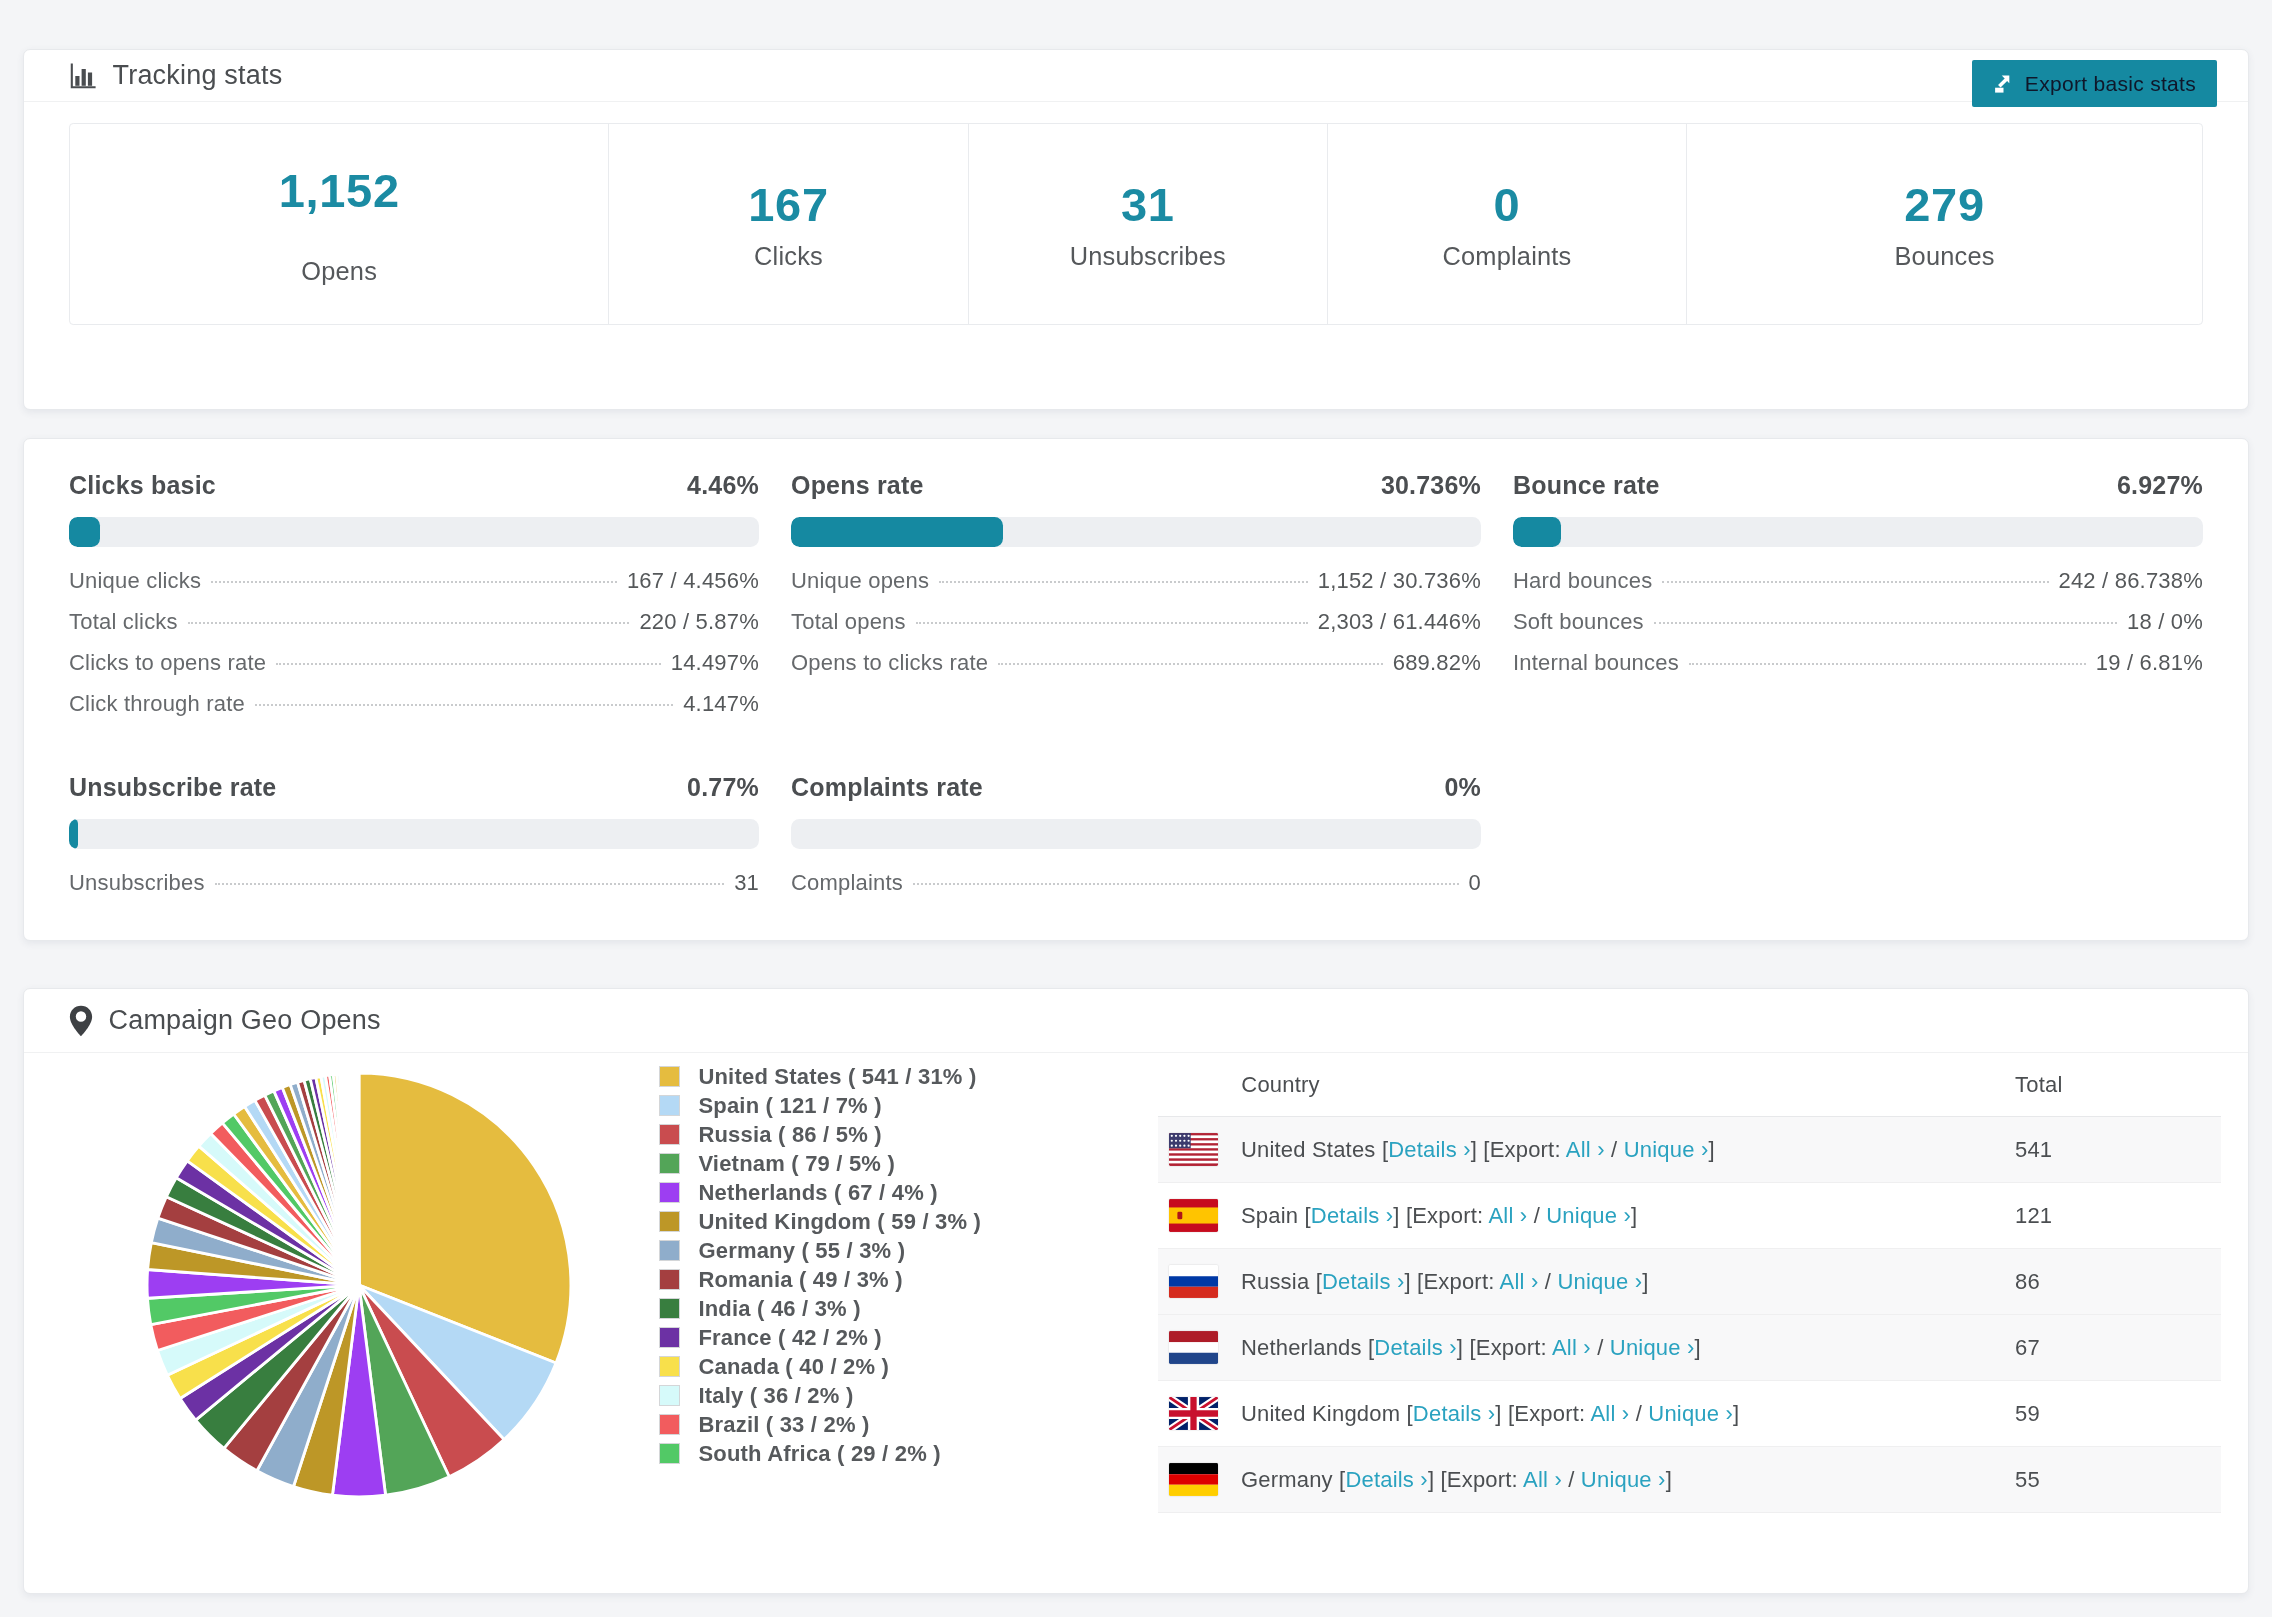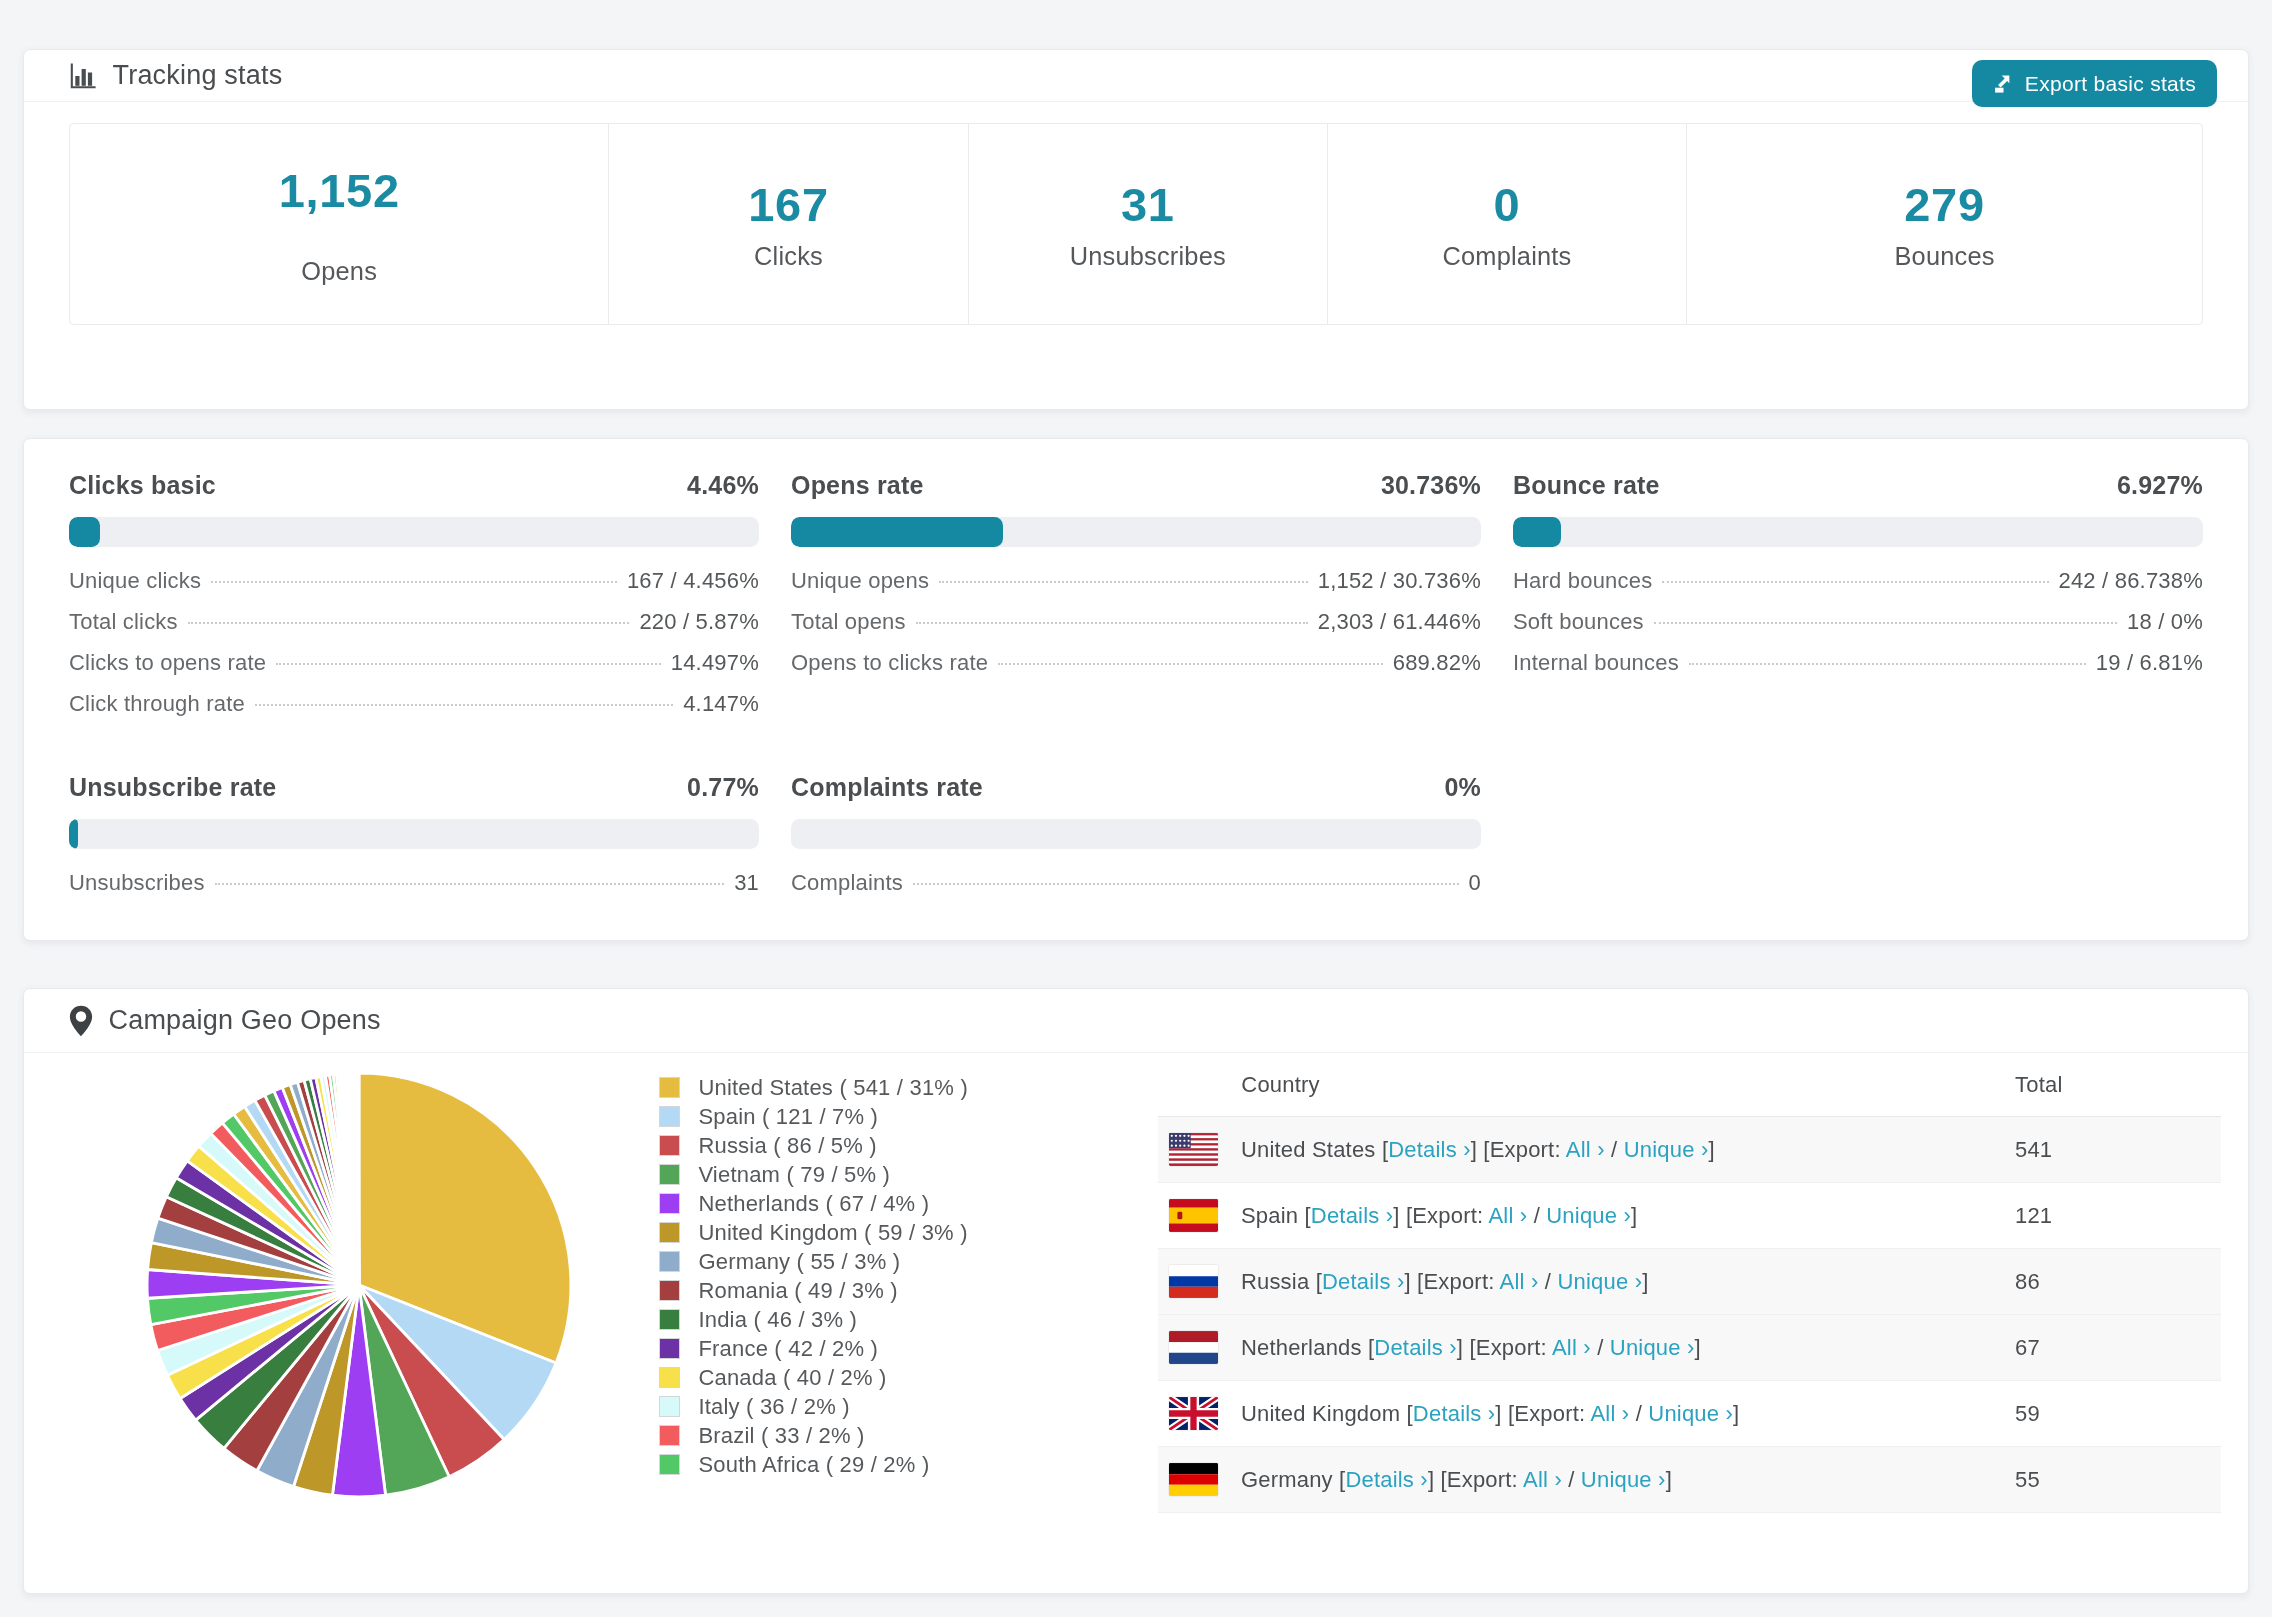--- a/index.html
+++ b/index.html
@@ -19,21 +19,21 @@
   
   #tracking-card { top:49px; height:361px; }
   .card-header {
     height:52px; padding:0 45px; display:flex; align-items:center;
     border-bottom:1.4px solid #f0f1f2; position:relative;
   }
   .card-title { font-size:27px; color:#4a4d50; font-weight:500; margin-left:15.5px; }
   .hdr-icon { display:flex; align-items:center; }
   #export-btn {
     position:absolute; right:31px; top:10px; height:47px;
-    background:#1589a1; color:#ffffff; border:none; border-radius:10px;
+    background:#1589a1; color:#0f172a; border:none; border-radius:2px;
     font-size:21px; font-family:inherit; letter-spacing:0.3px;
     padding:0 21px; display:flex; align-items:center; gap:11.3px; cursor:pointer;
   }
   #stats-row {
     margin:21px 45px 0 45px; height:202px;
     border:1.4px solid #e9ebee; border-radius:4.2px; display:flex;
   }
   .stat-cell {
     display:flex; flex-direction:column; align-items:center; justify-content:center;
     border-right:1.4px solid #e9ebee; gap:10px;
@@ -54,21 +54,21 @@
   .rate-fill { position:absolute; left:0; top:0; height:100%; background:#1589a1; border-radius:8.5px; }
   .rate-rows { margin-top:21px; }
   .rate-row { display:flex; align-items:baseline; height:41px; }
   .rate-row-label { font-size:22px; color:#66696c; white-space:nowrap; }
   .rate-dots { flex:1; border-bottom:2.1px dotted #c9cbcd; margin:0 10px; transform:translateY(-5px); }
   .rate-row-value { font-size:22px; color:#55585a; white-space:nowrap; }
   
   #geo-card { top:988px; height:606px; overflow:hidden; }
   #geo-body { position:relative; height:514px; }
   #pie-wrap { position:absolute; left:116px; top:12.7px; width:438px; height:438px; }
-  #geo-legend { position:absolute; left:635px; top:20px; }
+  #geo-legend { position:absolute; left:635px; top:9px;font-weight:bold; }
   .legend-item { display:flex; align-items:center; height:29px; }
   .legend-swatch { width:21px; height:21px; border:1.4px solid #d4d6d8; margin-right:18.4px; flex:none; }
   .legend-label { font-size:22px; color:#56595c; }
   #geo-table { position:absolute; left:1134px; top:0; width:1063px; }
   .t-row { display:flex; align-items:center; height:66px; border-bottom:1.4px solid #efeff0; padding-left:11.3px; }
   .t-header { height:64px; border-bottom:1.4px solid #e7e8ea; }
   .t-row.striped { background:#f8f8f9; }
   .flag-box { width:49px; height:33px; margin-right:22.6px; flex:none; border-radius:1.4px; overflow:hidden; box-shadow:0 0 1.4px rgba(0,0,0,0.25); }
   .t-country { flex:1; font-size:22px; color:#4b4e51; white-space:nowrap; overflow:hidden; }
   .t-total { width:206px; font-size:22px; color:#4b4e51; flex:none; }

